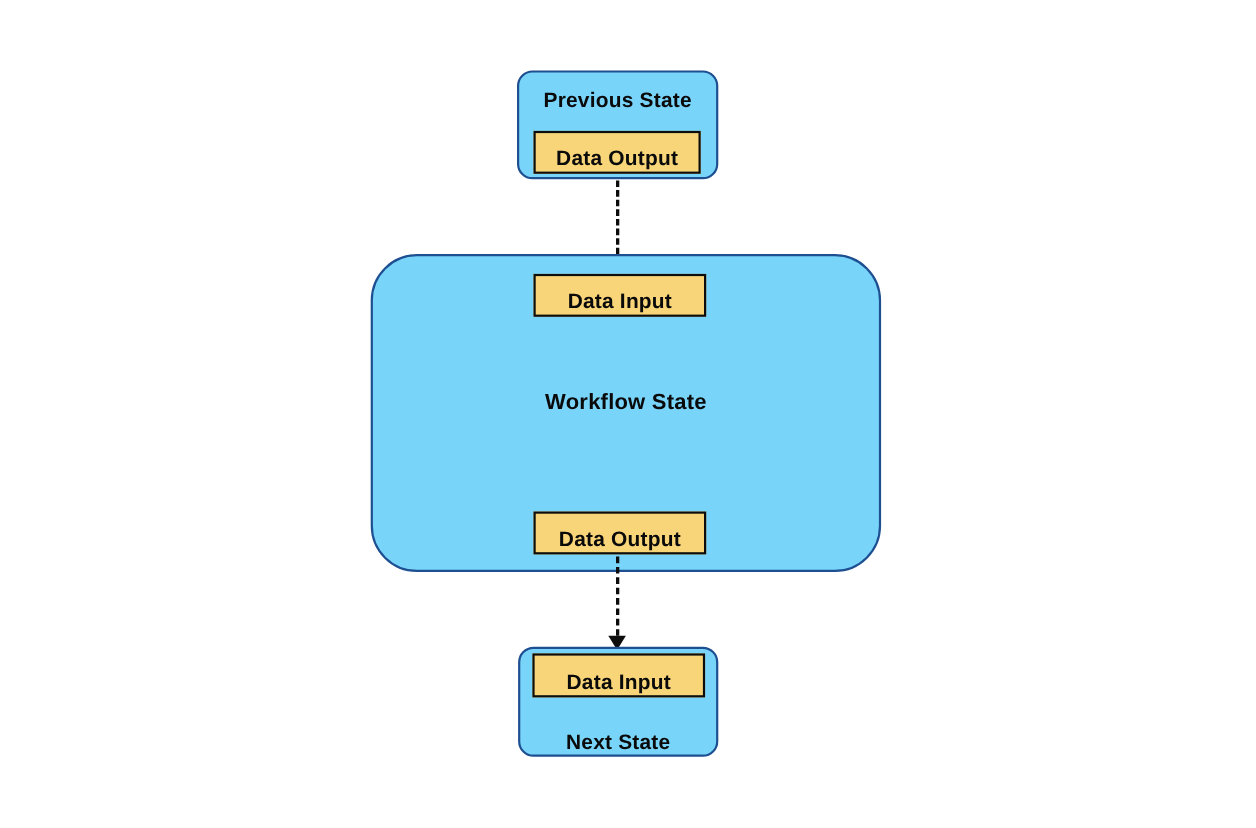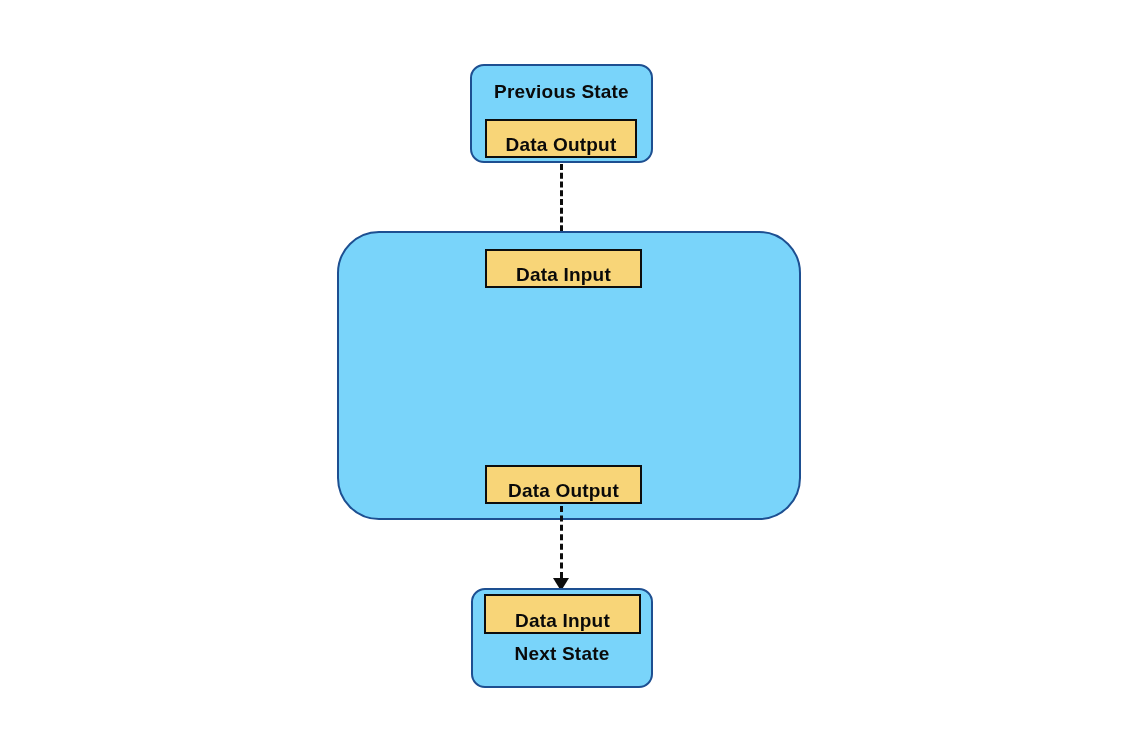--- a/index.html
+++ b/index.html
@@ -80,41 +80,42 @@
   .wf-label    { top: 123px; }
   .wf-out-port { left: 146px; top: 232px; width: 157px; height: 39px; }
 
   
   .conn2-line  { left: 560px; top: 506px; height: 72px; }
   .conn2-head  { left: 553px; top: 578px; }
 
   
   .next-node   { left: 471px; top: 588px; width: 182px; height: 100px; }
   .next-port   { left: 11px; top: 4px; width: 157px; height: 40px; }
-  .next-label  { top: 54px; }
+  .next-label  { top: 76px; }
 </style>
 </head>
 <body>
 
 <div class="canvas">
 
   <div class="node node-small prev-node">
     <div class="node-label prev-label">Previous State</div>
     <div class="port prev-port">
       <span>Data Output</span>
     </div>
   </div>
 
   <div class="connector-line conn1-line"></div>
   <div class="arrowhead conn1-head"></div>
 
   <div class="node node-large wf-node">
     <div class="port wf-in-port">
       <span>Data Input</span>
     </div>
+    <div class="node-label wf-label" style="font-size:20px;">Workflow State</div>
     <div class="port wf-out-port">
       <span>Data Output</span>
     </div>
   </div>
 
   <div class="connector-line conn2-line"></div>
   <div class="arrowhead conn2-head"></div>
 
   <div class="node node-small next-node">
     <div class="port next-port">

